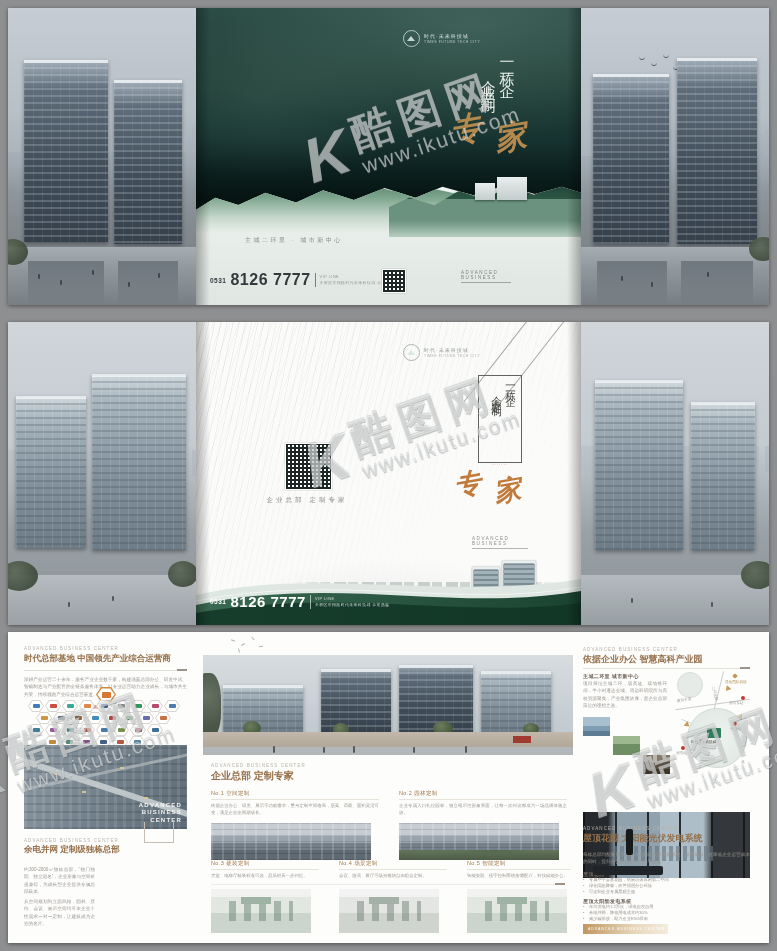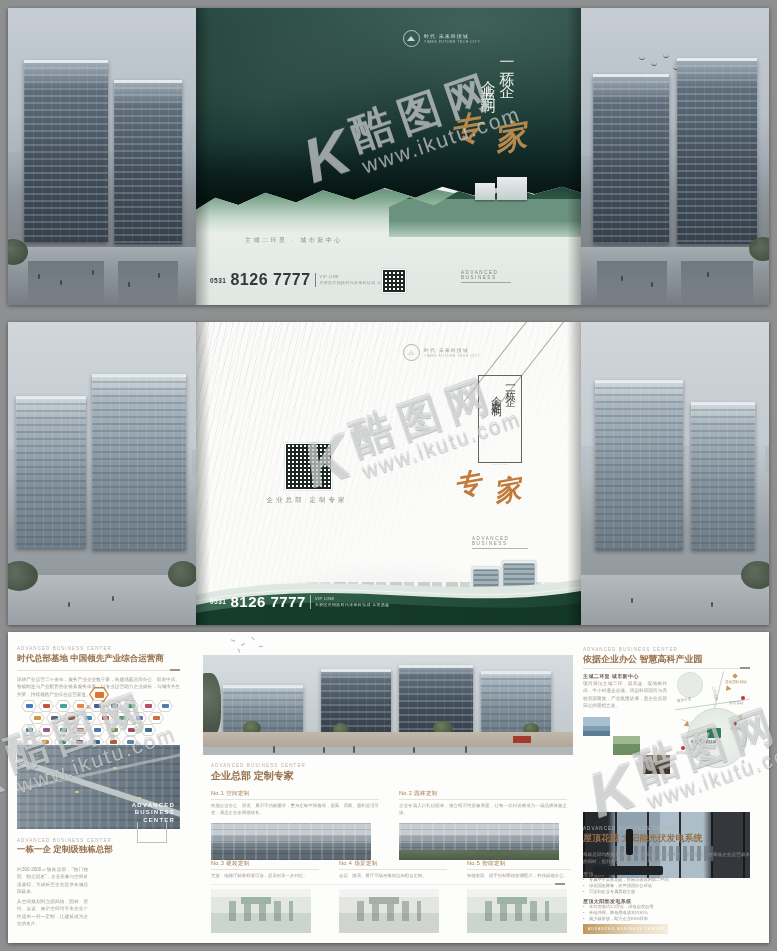--- a/index.html
+++ b/index.html
@@ -304,21 +304,21 @@
       <div class="treeblob" style="right:-6px;bottom:36px;width:34px;height:28px;"></div>
       <div class="person" style="left:50px;bottom:22px;"></div>
       <div class="person" style="left:130px;bottom:18px;"></div>
     </div>
     <div class="fold fl"></div>
     <div class="fold fr"></div>
   </div>
 
   <div class="panel" id="panel3">
 
-    <div class="abs" style="left:9px;top:0;width:163px;height:100%;">
+    <div class="abs" style="left:16px;top:0;width:163px;height:100%;">
       <div class="eyebrow abs" style="left:0;top:14px;">ADVANCED BUSINESS CENTER</div>
       <div class="hBronze abs" style="left:0;top:21px;font-size:8.5px;">时代总部基地 中国领先产业综合运营商</div>
       <div class="rule abs" style="left:0;top:38px;width:163px;"></div>
       <div class="bodyTxt abs" style="left:0;top:44px;width:163px;">深耕产业运营二十余年，服务产业企业数千家，构建涵盖总部办公、研发中试、智能制造与产业配套的全链条服务体系，以专业运营助力企业成长，与城市共生共荣，持续领跑产业综合运营赛道。</div>
       <div class="abs" style="left:0;top:66px;width:163px;height:52px;" id="hex-grid">
         <div class="hexfeat" style="left:72px;top:-11px;">
             <span class="hexdot" style="background:#d2691e;"></span>
           </div>
         <div class="featLbl" style="left:64px;top:6px;">中国新能源</div>
       <div class="hex" style="left: 4px; top: 2px;">
@@ -423,21 +423,21 @@
         <div class="speck" style="left:96px;top:22px;"></div>
         <div class="speck" style="left:120px;top:52px;"></div>
         <div class="aerialCap">
           <div>ADVANCED</div>
           <div>BUSINESS</div>
           <div>CENTER</div>
         </div>
       </div>
       <div class="bracket" style="left:120px;top:190px;width:28px;height:20px;"></div>
       <div class="eyebrow abs" style="left:0;top:206px;">ADVANCED BUSINESS CENTER</div>
-      <div class="hBronze abs" style="left:0;top:212px;font-size:8.5px;">一栋一企 定制级独栋总部</div>
+      <div class="hBronze abs" style="left:0;top:212px;font-size:8.5px;">余电并网 定制级独栋总部</div>
 
       <div class="bodyTxt abs" style="left:0;top:234px;width:71px;">约300-2000㎡独栋总部，“独门独院、独立冠名”，企业形象与空间价值兼得，为成长型企业提供专属总部载体。</div>
       <div class="bodyTxt abs" style="left:0;top:266px;width:71px;">从空间规划到立面风格，园林、接待、会议、展示空间均可依企业个性需求一对一定制，让建筑成为企业的名片。</div>
 
     </div>
 
     <div class="abs" style="left:195px;top:0;width:370px;height:100%;">
       <div class="seed" style="left:28px;top:8px;transform:rotate(20deg);"></div>
       <div class="seed" style="left:38px;top:12px;transform:rotate(-30deg);"></div>
       <div class="seed" style="left:48px;top:6px;transform:rotate(50deg);"></div>

